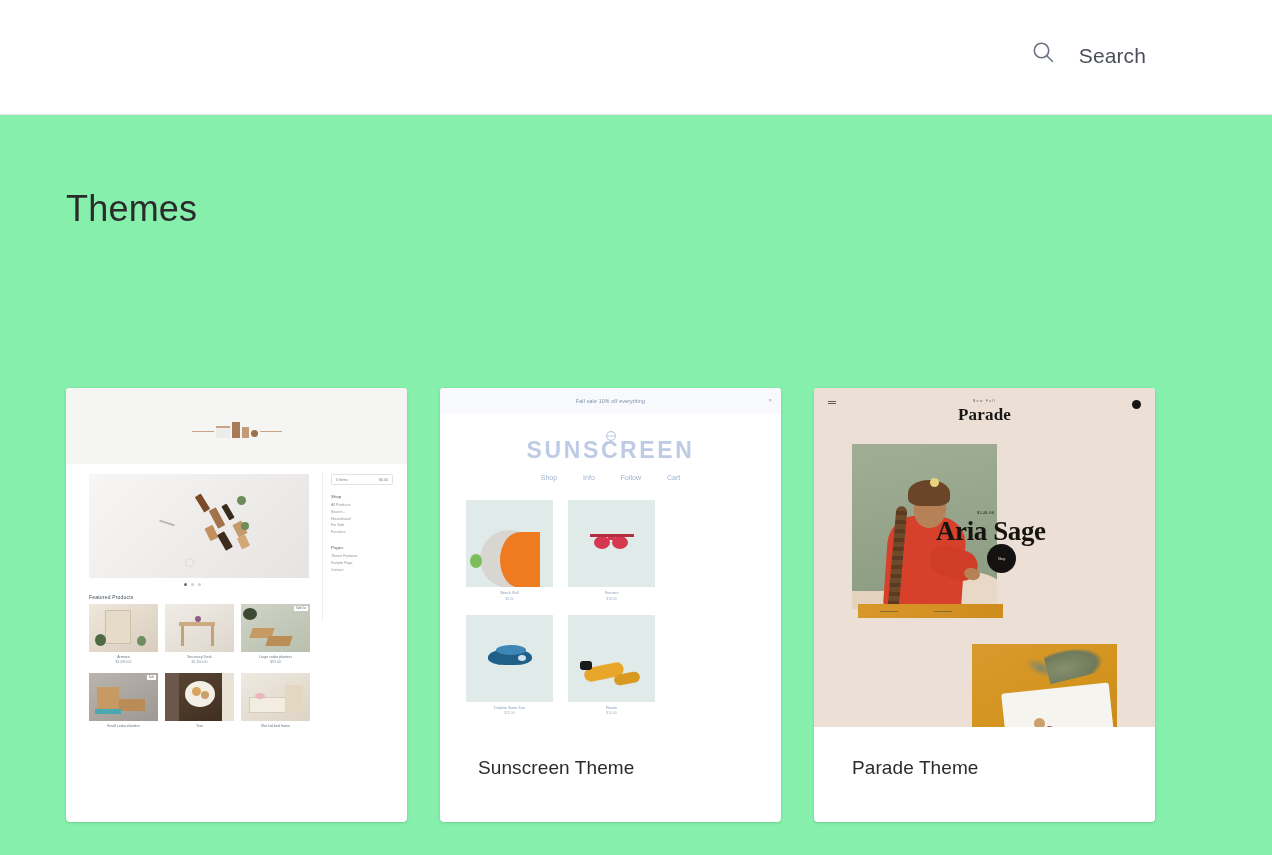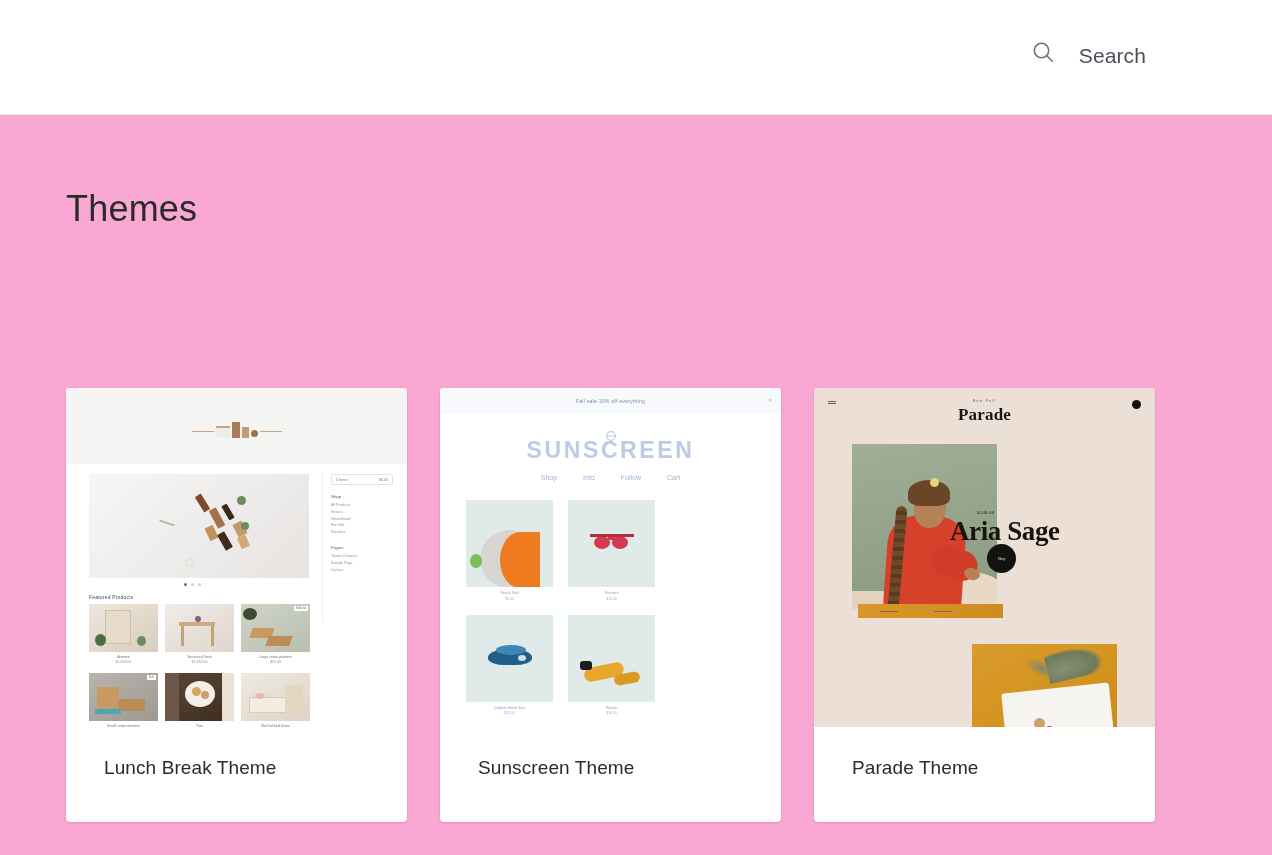--- a/index.html
+++ b/index.html
@@ -52,21 +52,21 @@
   }
   .search-cluster .sicon { display:block; }
   .search-label {
     font-size: 21px; color: #4a4f57; letter-spacing: .1px;
   }
 
   
   .page {
     position: absolute; top: 115px; left: 0;
     width: 1272px; height: 740px;
-    background: #f9a8d4;
+    background: #86efac;
   }
   .page-title {
     position: absolute; left: 66px; top: 76px;
     font-size: 36px; font-weight: 400; color: #2b2b2b;
     letter-spacing: .2px; line-height: 1;
   }
   .page-desc {
     position: absolute; left: 66px; top: 146px;
     width: 770px;
     font-size: 19px; color: #32373c; line-height: 1.55;
@@ -190,21 +190,21 @@
     position:absolute; left:38px; top:56px; width:145px; height:165px;
     background:linear-gradient(160deg,#9aa98f 0%,#8e9e84 60%,#7e8f74 100%);
     overflow:hidden;
   }
   .pd-price {
     position:absolute; left:163px; top:122px;
     font-family:"Liberation Serif", serif; font-size:4.6px; color:#1b1816;
     letter-spacing:.4px;
   }
   .pd-name {
-    position:absolute; left:136px; top:128px;
+    position:absolute; left:122px; top:128px;
     font-family:"Liberation Serif", serif; font-size:27px; font-weight:700;
     color:#17140f; letter-spacing:-.4px; white-space:nowrap;
   }
   .pd-shop {
     position:absolute; left:173px; top:156px;
     width:29px; height:29px; border-radius:50%; background:#141210;
     color:#f1e7df; font-size:3.6px;
     display:flex; align-items:center; justify-content:center;
     font-family:"Liberation Serif", serif;
   }
@@ -409,21 +409,20 @@
               <div class="lb-li">Furniture</div>
               <div class="lb-sec">Pages</div>
               <div class="lb-li">Theme Features</div>
               <div class="lb-li">Sample Page</div>
               <div class="lb-li">Contact</div>
             </div>
 
           </div>
         </div>
       </div>
-      <div class="card-title">Lunch Break Theme</div>
     </div>
 
     <div class="card">
       <div class="card-preview">
         <div class="sc">
 
           <div class="sc-banner">
             <span>Fall sale 10% off everything</span>
           </div>
           <div class="sc-x">×</div>

